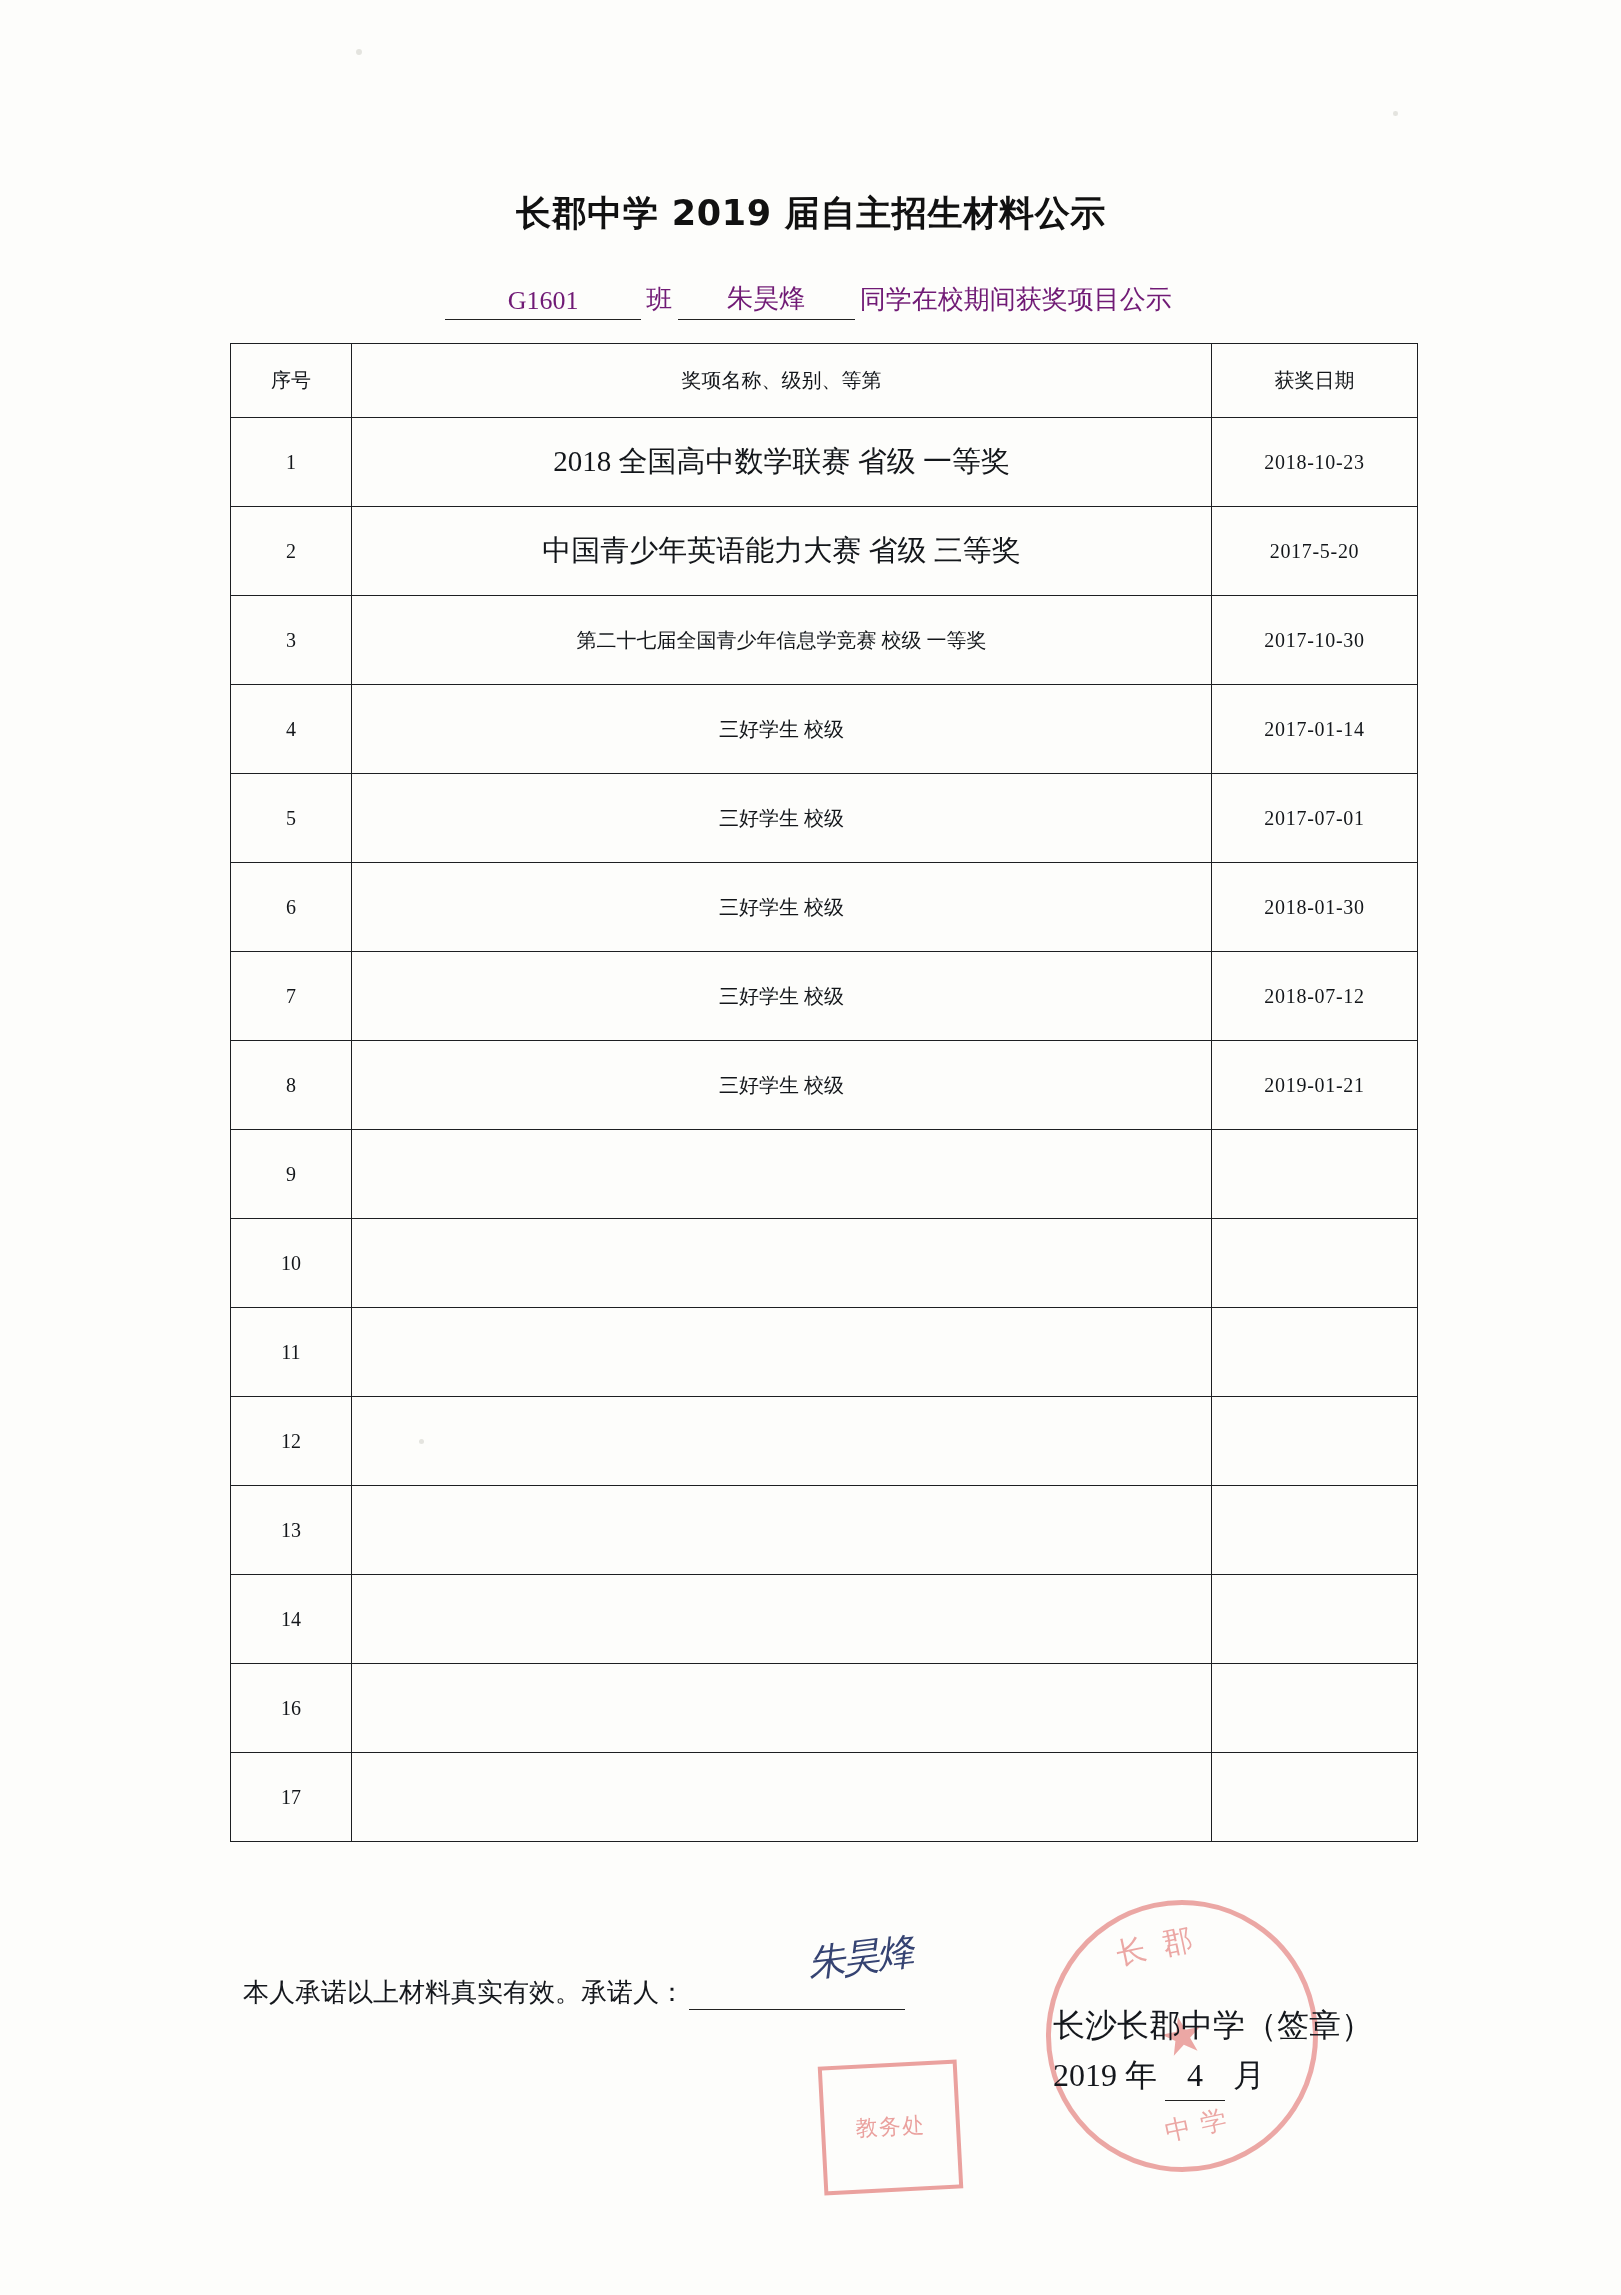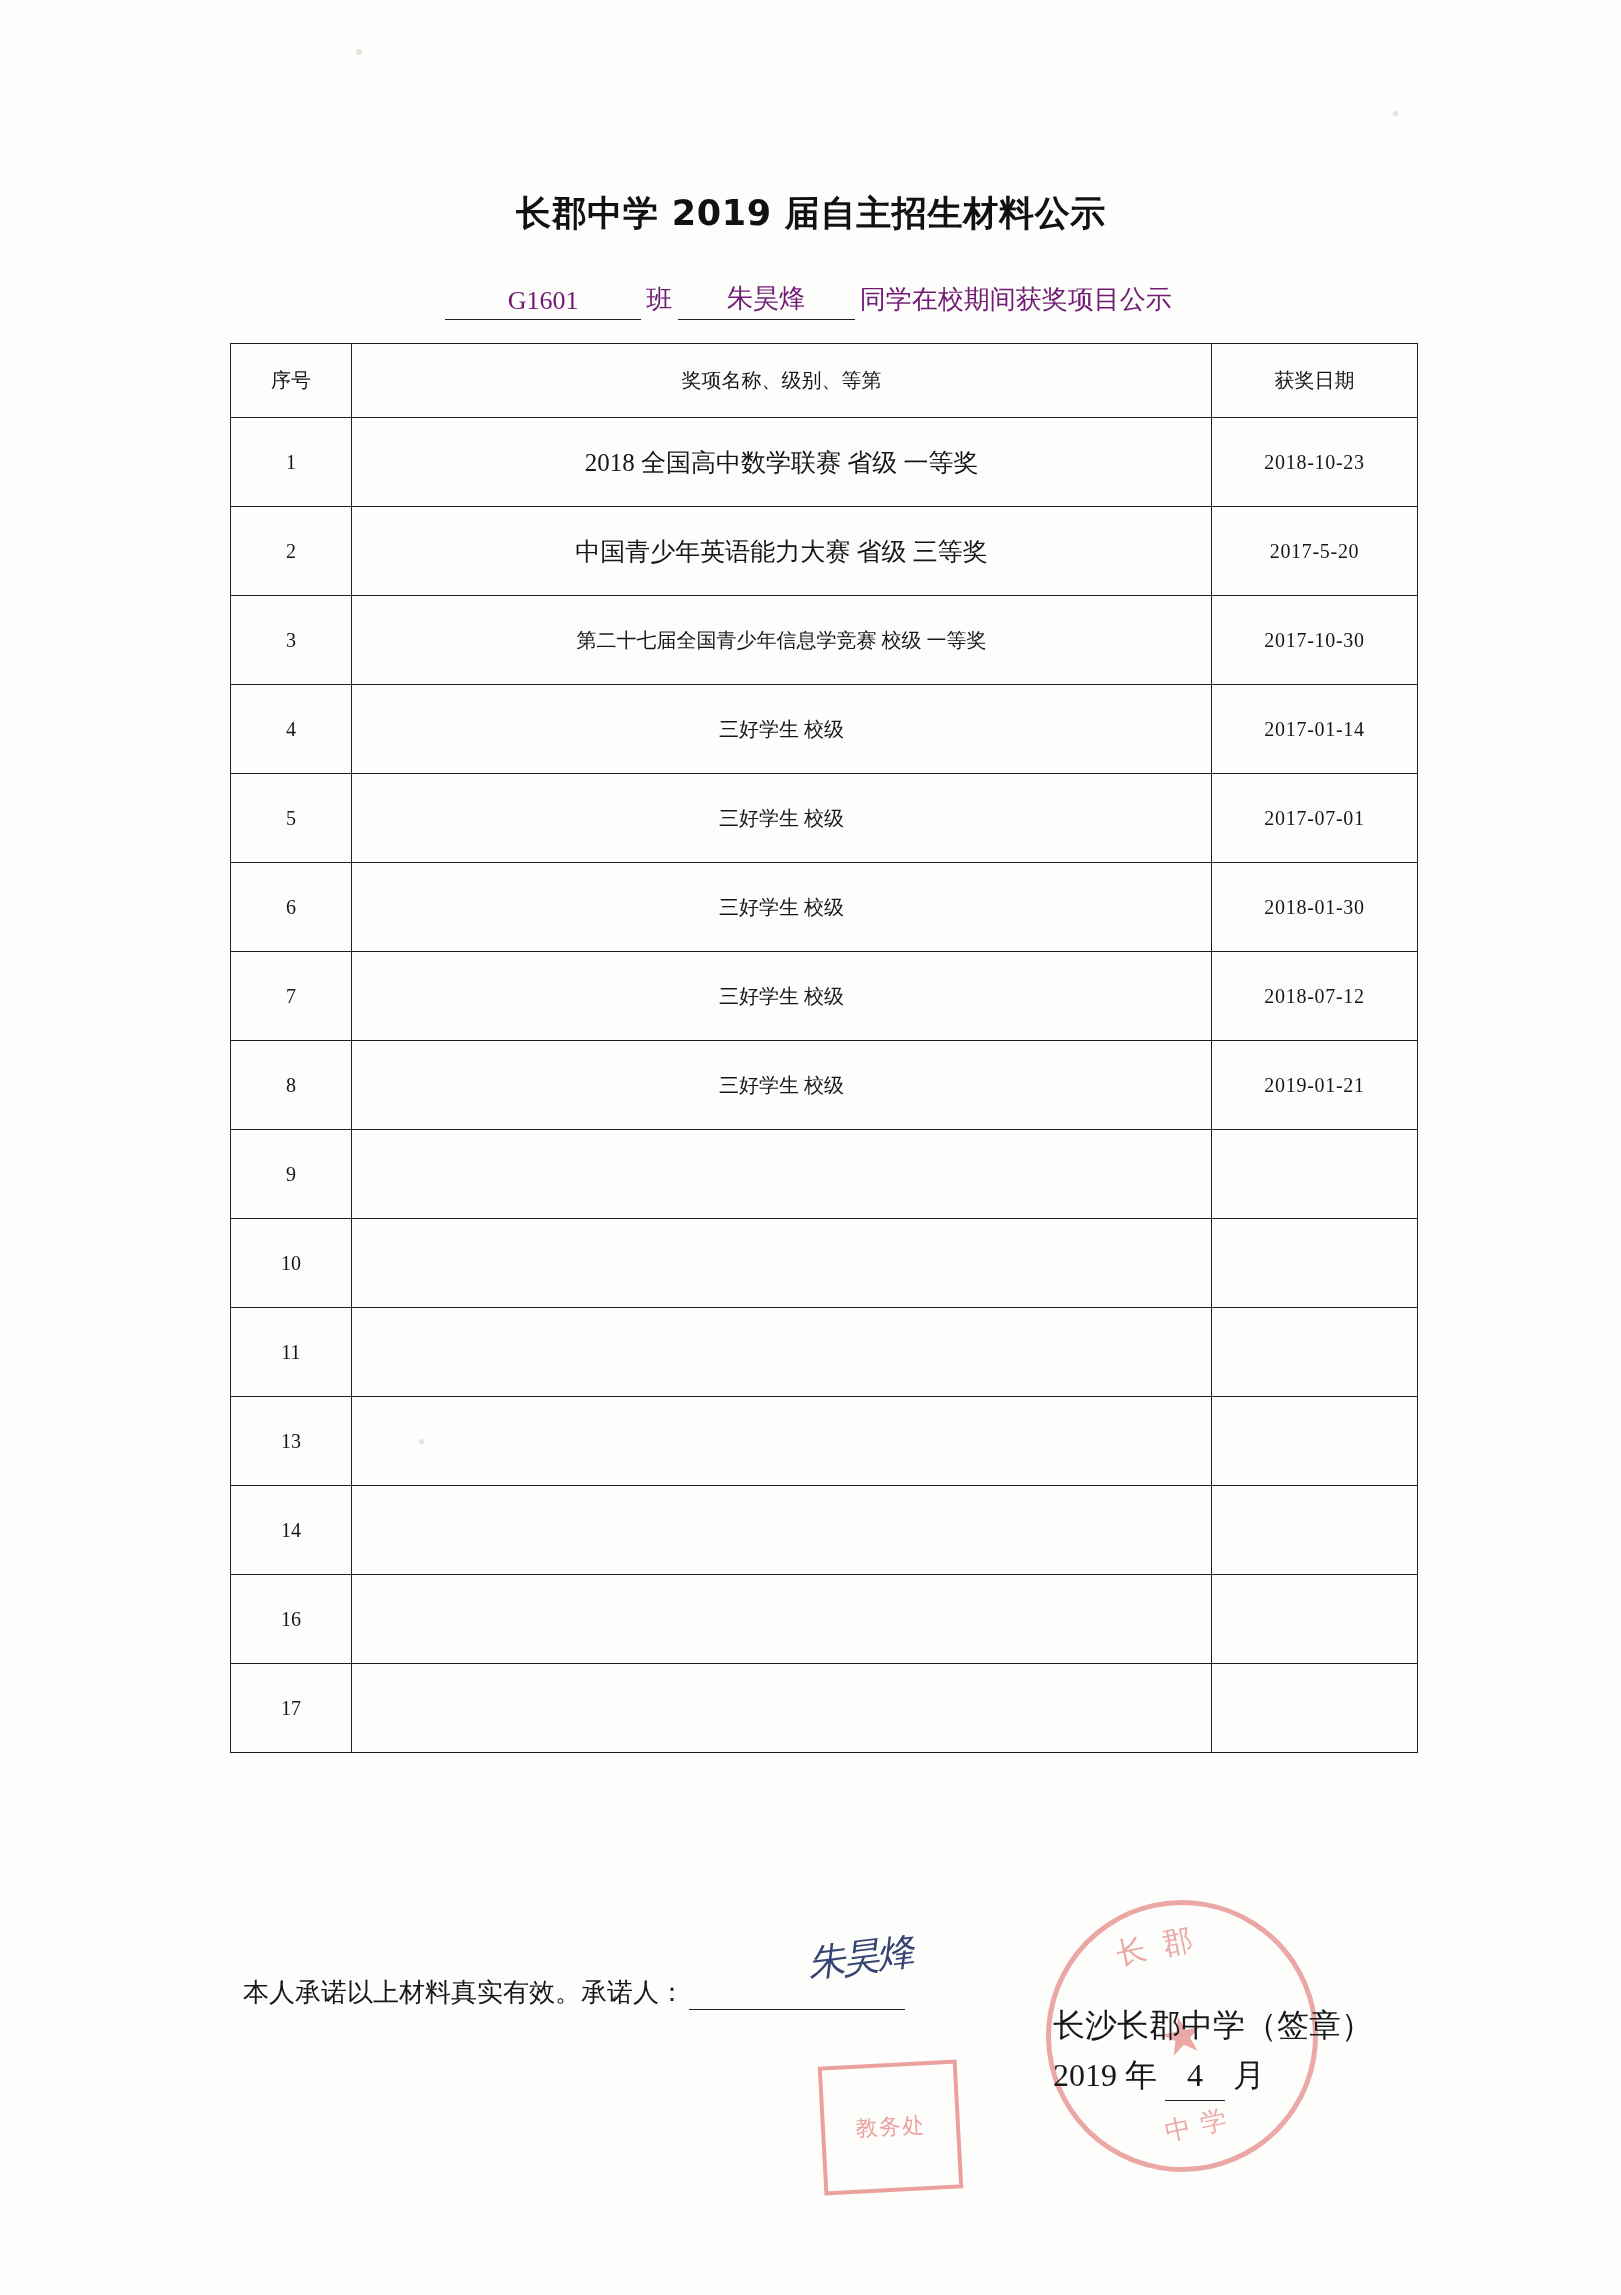--- a/index.html
+++ b/index.html
@@ -95,21 +95,21 @@
   }
   td.col-date {
     font-family: "Liberation Serif", serif;
     font-size: 25px;
     letter-spacing: 0.7px;
   }
   td.col-name {
     font-size: 27.5px;
   }
   td.col-name.small {
-    font-size: 25px;
+    font-size: 29px;
   }
 
   .footer-promise {
     position: absolute;
     top: 1975px;
     left: 243px;
     font-size: 26px;
     color: #14171c;
   }
   .sign-line {
@@ -288,20 +288,25 @@
         <td class="col-no">10</td>
         <td class="col-name"></td>
         <td class="col-date"></td>
       </tr>
       <tr>
         <td class="col-no">11</td>
         <td class="col-name"></td>
         <td class="col-date"></td>
       </tr>
       <tr>
+        <td class="col-no">12</td>
+        <td class="col-name"></td>
+        <td class="col-date"></td>
+      </tr>
+      <tr>
         <td class="col-no">13</td>
         <td class="col-name"></td>
         <td class="col-date"></td>
       </tr>
       <tr>
         <td class="col-no">14</td>
         <td class="col-name"></td>
         <td class="col-date"></td>
       </tr>
       <tr>

